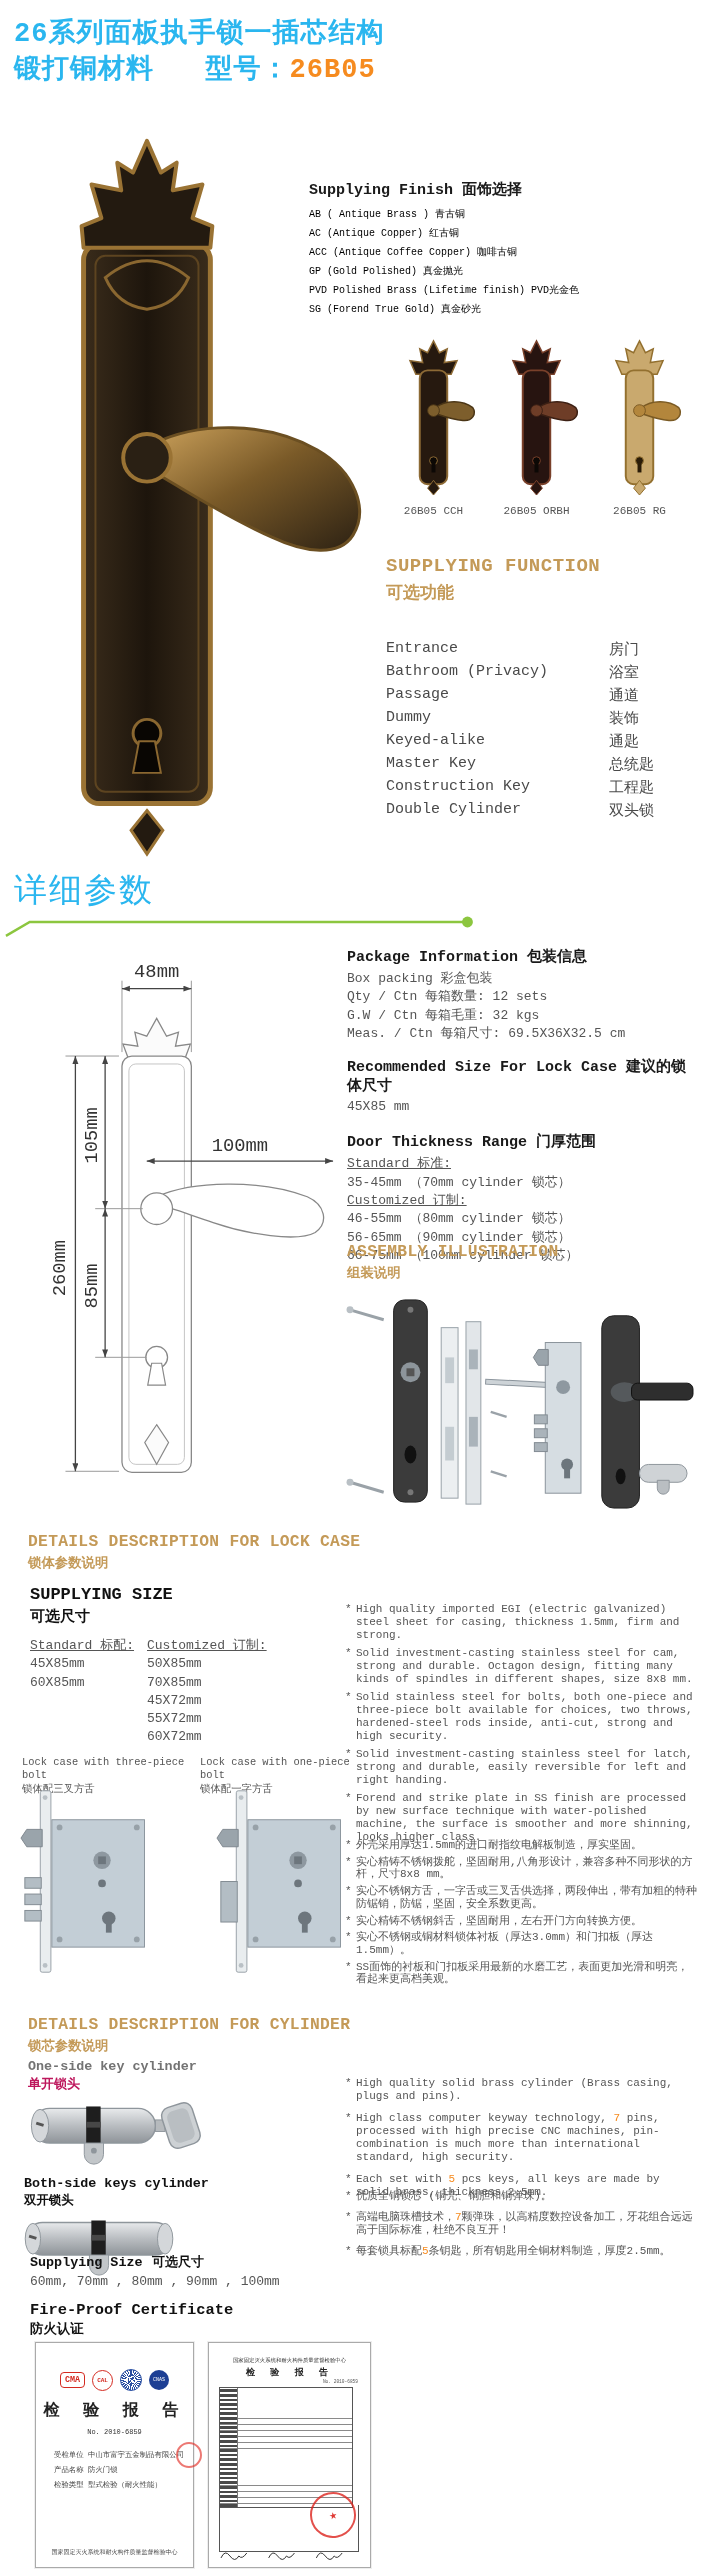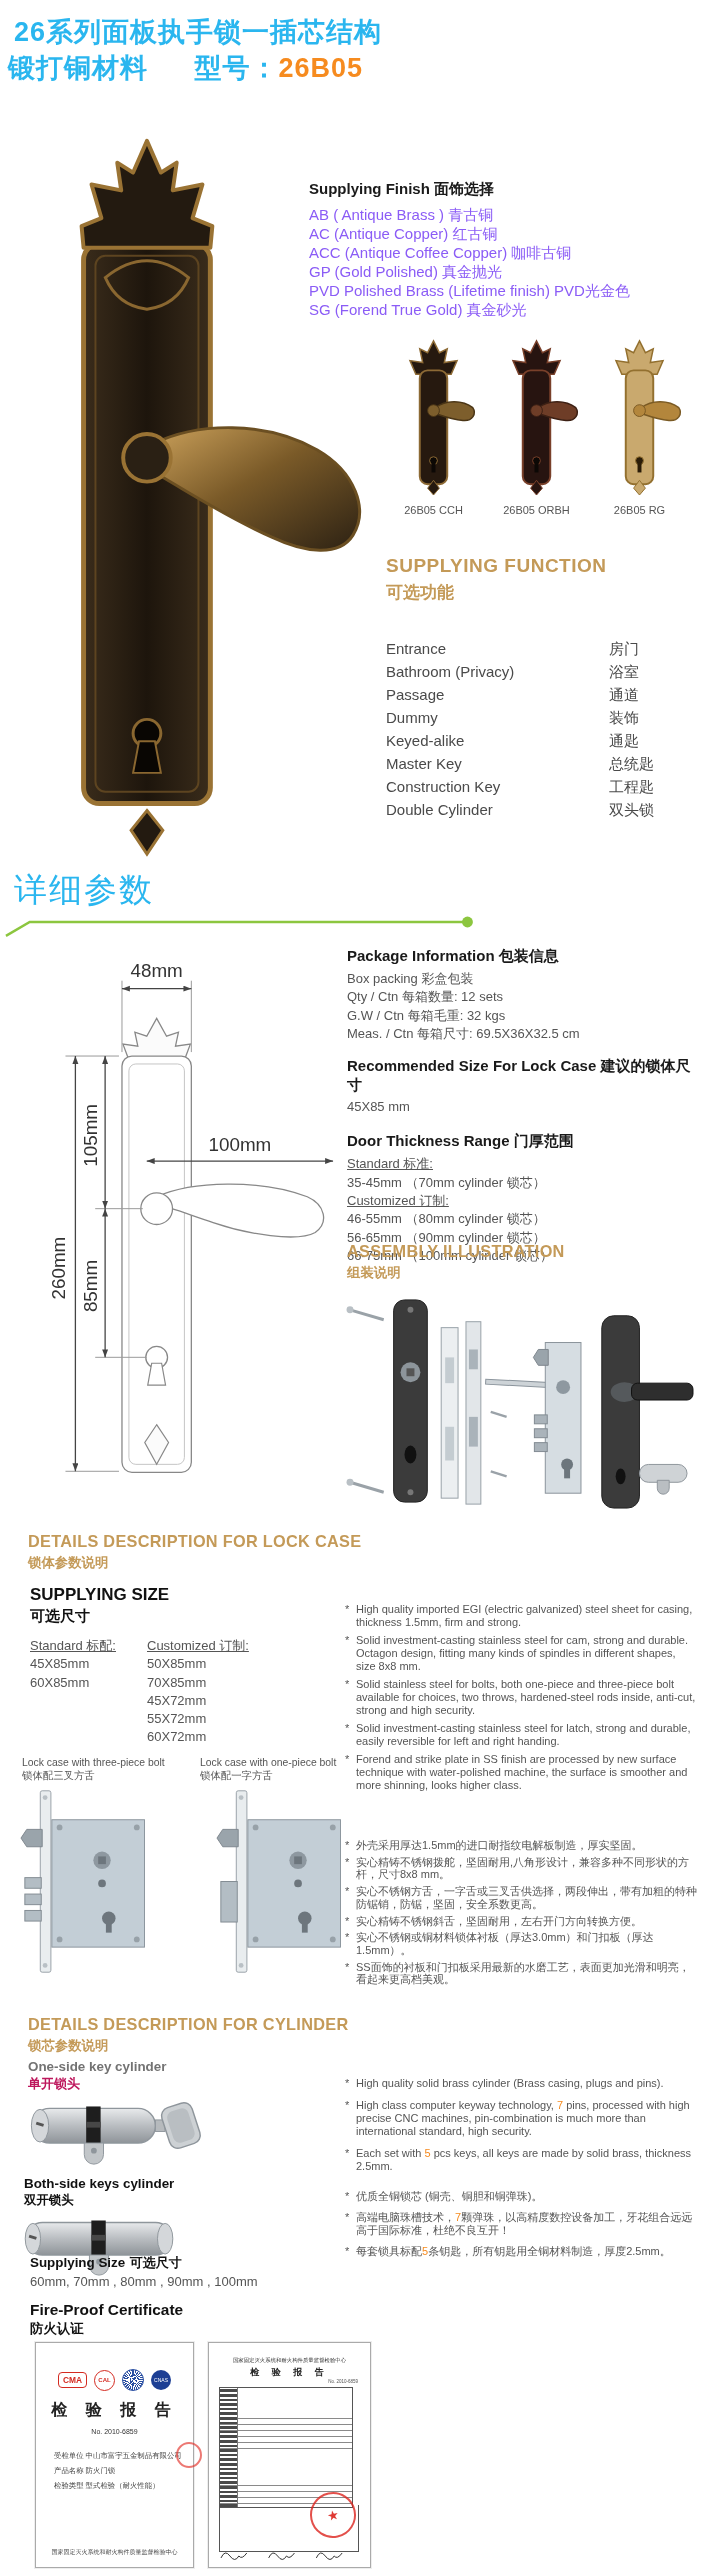--- a/index.html
+++ b/index.html
@@ -1,31 +1,31 @@
 <!DOCTYPE html>
 <html><head>
 <meta charset="utf-8">
 <style>
   html,body{margin:0;padding:0;background:#fff}
   .page{position:relative;width:703px;height:2576px;background:#fff;overflow:hidden;
-        font-family:Liberation Sans, sans-serif;color:#4a4a4a}
+        font-family:Liberation Mono, monospace;color:#4a4a4a}
   .abs{position:absolute}
   .cyan{color:#2ab6ef}
   .orange{color:#f68b1f}
   .gold{color:#c49a58}
   .b{font-weight:bold}
   .title1{font-size:27px;font-weight:bold;letter-spacing:1px}
   .title2{font-size:27px;font-weight:bold;letter-spacing:1px}
   .h-black{font-size:15px;font-weight:bold;color:#1a1a1a}
   .txt{font-size:13px;line-height:18.3px;color:#555}
   .txt-sm{font-size:10.4px;line-height:13.4px;color:#555}
   .gold-h{font-size:16.3px;font-weight:bold;color:#c49a58;letter-spacing:0.3px}
   .gold-sub{font-size:13.4px;font-weight:bold;color:#c49a58}
   .func-grid{display:grid;grid-template-columns:223px auto;row-gap:4px;font-size:15px;color:#4a4a4a}
-  .fin-list div{font-size:15px;line-height:19px;color:#8b5cf6}
+  .fin-list div{font-size:10px;line-height:19px;color:#000000}
   .u{text-decoration:underline}
   .bullet{position:relative;padding-left:11px;font-size:11px;line-height:13px;color:#555;margin-bottom:5px}
   .bullet::before{content:"*";position:absolute;left:0;top:0}
   .bullet-zh{margin-bottom:4px;line-height:12.7px}
   .variant{position:absolute;width:99px;text-align:center}
   .variant .cap{font-size:11px;color:#555;margin-top:4px}
   .v-svg .plate-cch{fill:#26190f;stroke:#8d6a35}
   .v-svg .lever-cch{fill:#7d5e2c;stroke:#4a3516}
   .v-svg .plate-orbh{fill:#271410;stroke:#79402a}
   .v-svg .lever-orbh{fill:#6e3d27;stroke:#3c2014}
@@ -53,21 +53,21 @@
     background:repeating-linear-gradient(180deg,#4a4a4a 1.5px 4px,transparent 4px 6.1px)}
   .rc-remark{position:absolute;left:10px;top:162px;width:132px;height:40px;border:1px solid #555;border-top:none;font-size:4.5px;color:#555;padding:3px;line-height:6px}
   .rc-stamp{position:absolute;right:14px;top:149px;width:42px;height:42px;border:2.5px solid rgba(220,36,30,.8);border-radius:50%;display:grid;place-items:center;color:rgba(220,36,30,.9);font-size:13px;transform:rotate(-12deg)}
 </style>
 </head>
 <body>
 
 <div class="page">
 
   <div class="abs title1 cyan" style="left:14px;top:14px">26系列面板执手锁一插芯结构</div>
-  <div class="abs" style="left:8px;top:50px">
+  <div class="abs" style="left:14px;top:50px">
     <span class="title2 cyan">锻打铜材料</span>
     <span class="title2 cyan" style="margin-left:42px">型号：</span><span class="title2 orange">26B05</span>
   </div>
 
   <svg class="abs" style="left:28px;top:127px" width="337" height="738" viewBox="0 0 340 745">
     <defs>
       <linearGradient id="gPlate" x1="0" y1="0" x2="1" y2="0">
         <stop offset="0" stop-color="#3a2c1b"></stop>
           <stop offset="0.5" stop-color="#1d150c"></stop>
           <stop offset="1" stop-color="#3a2c1b"></stop>

